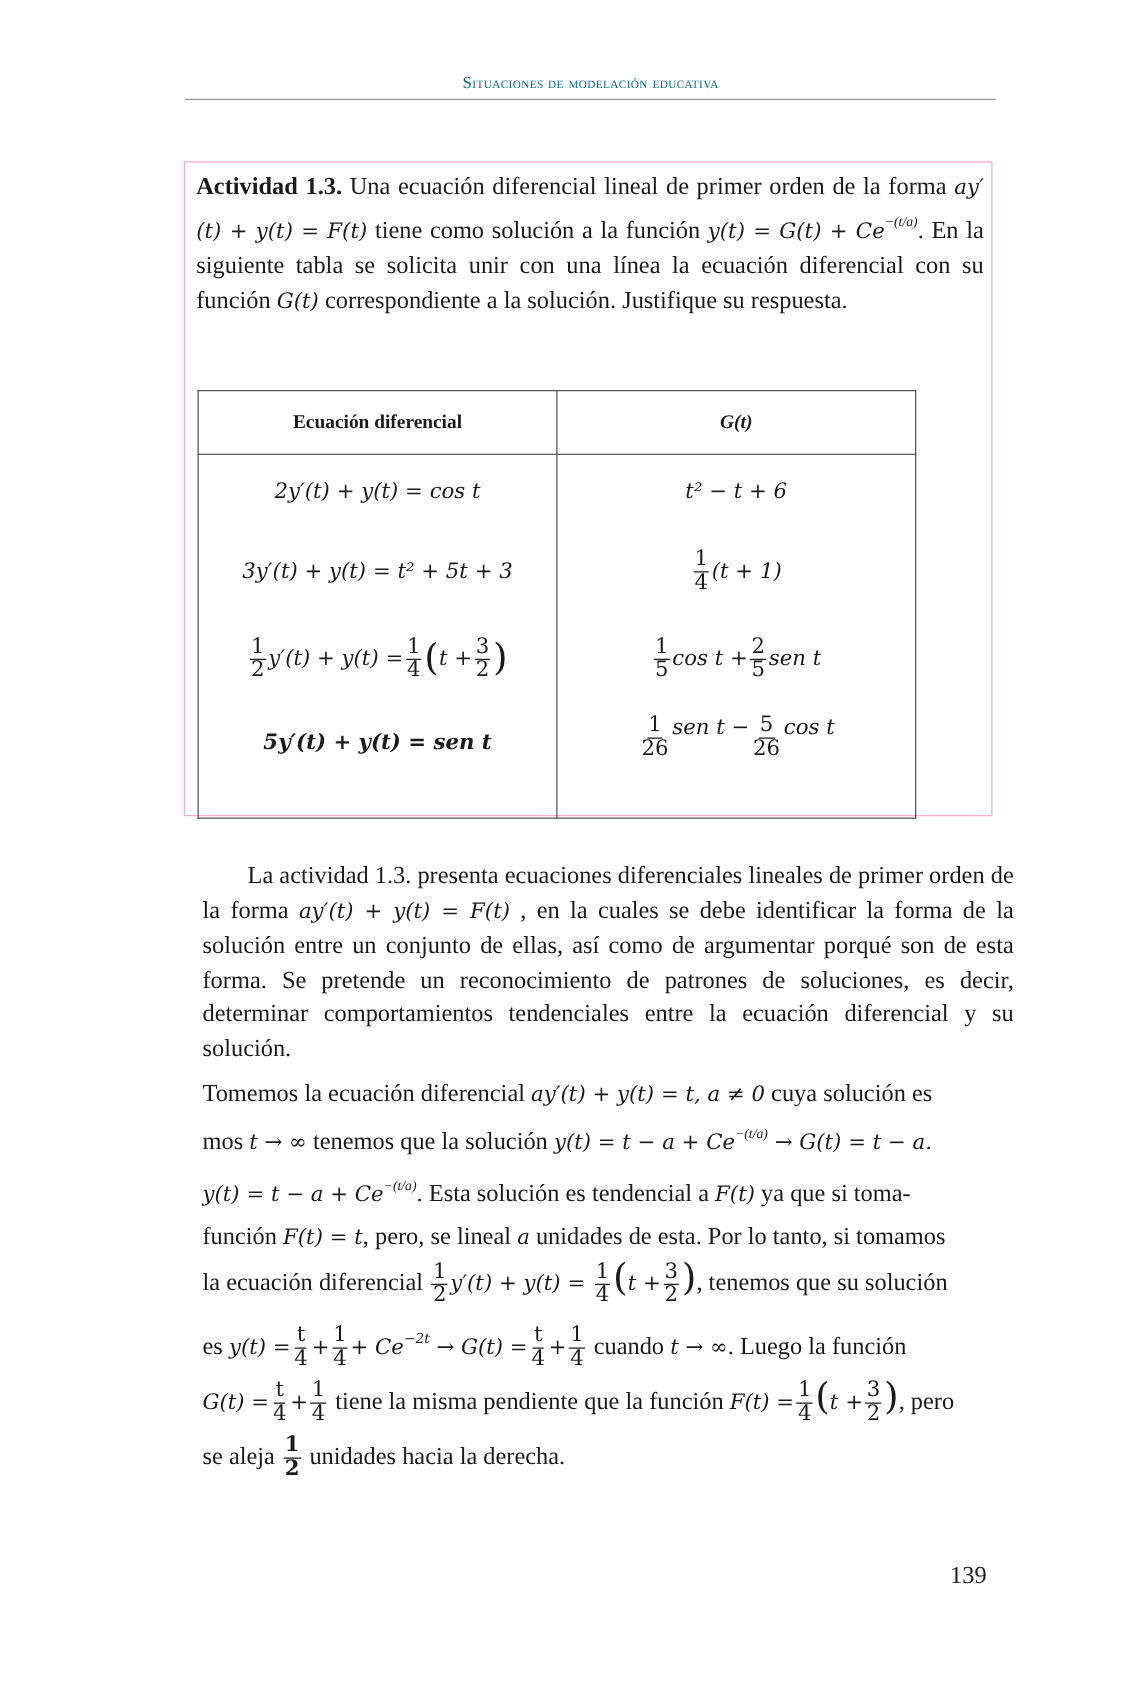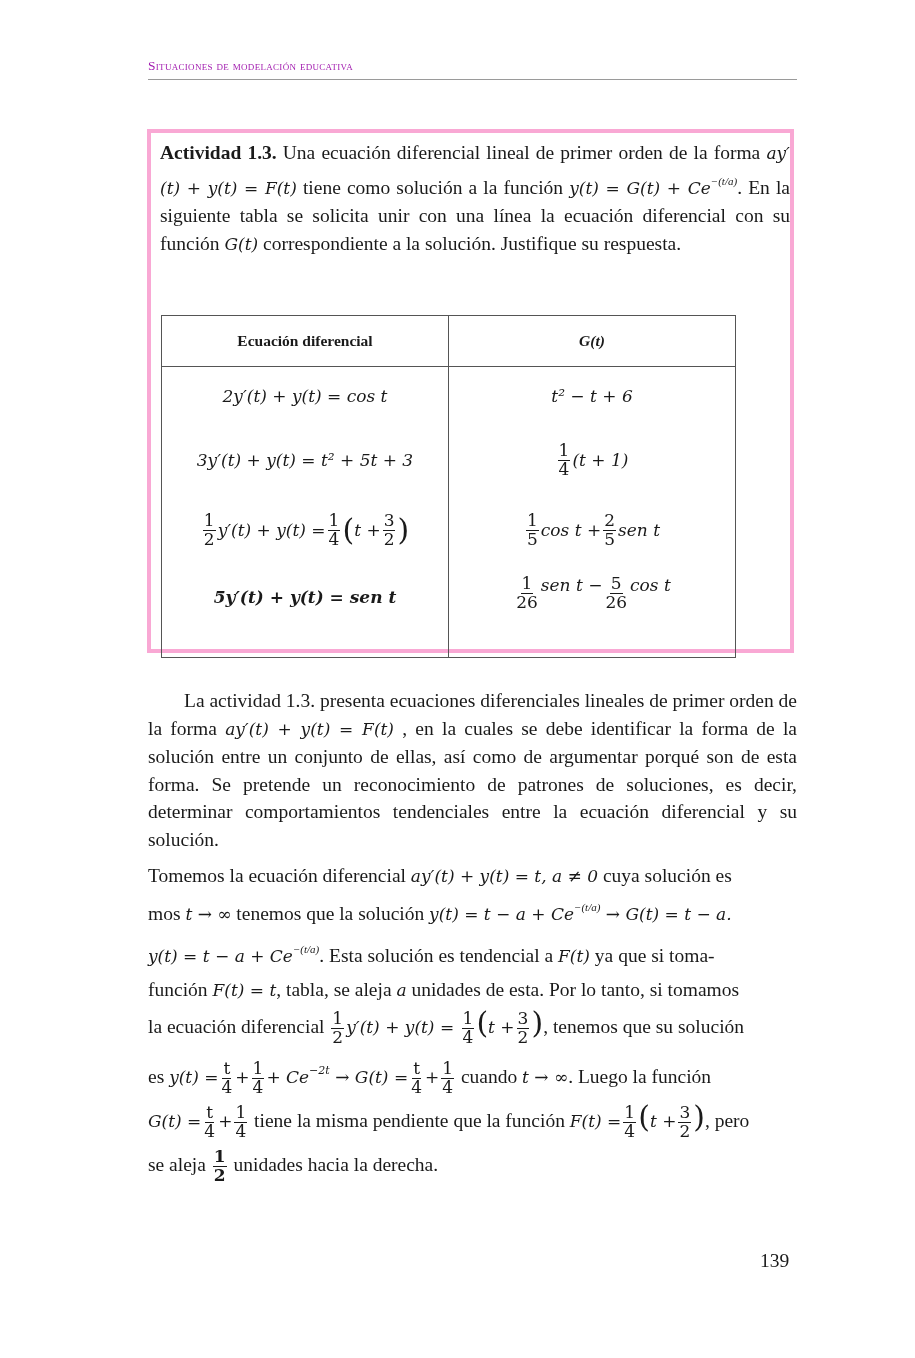--- a/index.html
+++ b/index.html
@@ -1,23 +1,23 @@
 <!DOCTYPE html>
 <html><head>
 <meta charset="utf-8">
 <style>
   html, body { margin: 0; padding: 0; background: #ffffff; }
   body { width: 915px; height: 1358px; position: relative; overflow: hidden;
          font-family: "Liberation Serif", "DejaVu Serif", serif; color: #1a1a1a; }
-  .running-head { position: absolute; left: 148px; top: 58px; width: 649px; 
-         font-size: 13.5px; letter-spacing: 0.3px; font-variant: small-caps; color: #a21caf; }
+  .running-head { position: absolute; left: 148px; top: 58px; width: 649px; text-align: center;
+         font-size: 13.5px; letter-spacing: 0.3px; font-variant: small-caps; color: #0369a1; }
   .head-rule { position: absolute; left: 148px; top: 79px; width: 649px; height: 0; border-top: 1px solid #9a9a9a; }
 
   .activity-box { position: absolute; left: 147px; top: 129px; width: 647px; height: 524px;
-         border: 4px solid #f9a8d4; box-sizing: border-box; }
+         border: 1px solid #f9a8d4; box-sizing: border-box; }
   .activity-text { position: absolute; left: 9px; top: 6px; width: 630px; font-size: 19.5px;
          line-height: 28px; text-align: justify; }
   .activity-text b { font-weight: bold; }
   .m { font-family: "DejaVu Serif", serif; font-style: italic; font-size: 17px; }
 
   table.match { position: absolute; left: 10px; top: 182px; width: 575px; border-collapse: collapse; }
   table.match th, table.match td { border: 1px solid #555; text-align: center; vertical-align: middle; }
   table.match th { height: 48px; font-size: 15.5px; font-weight: bold; font-family: "Liberation Serif", serif; }
   table.match th.gt { font-style: italic; }
   table.match td { padding: 0; }
@@ -25,21 +25,21 @@
   .cell-stack .eq { height: 70px; display: flex; align-items: center; justify-content: center;
          font-family: "DejaVu Serif", serif; font-size: 17px; }
   .cell-stack .eq.first { height: 58px; }
   .cell-stack .eq.last { height: 92px; align-items: flex-start; padding-top: 10px; box-sizing: border-box; }
   .frac { display: inline-flex; flex-direction: column; align-items: center; vertical-align: middle;
          margin: 0 2px; font-style: normal; line-height: 1.05; }
   .frac .num { border-bottom: 1px solid #1a1a1a; padding: 0 1px; }
   .frac .den { padding: 0 1px; }
   .paren { font-size: 30px; font-weight: 200; font-style: normal; line-height: 1; }
 
-  .body-text { position: absolute; left: 148px; width: 649px; font-size: 19.5px; line-height: 27.5px;
+  .body-text { position: absolute; left: 162px; width: 649px; font-size: 19.5px; line-height: 27.5px;
          text-align: justify; }
   .p1 { top: 687px; text-indent: 36px; }
   .p2 { top: 862px; line-height: 37px; }
   .p2 .l { display: block; }
   .page-number { position: absolute; left: 760px; top: 1250px; font-size: 19.5px; }
   .exp { font-size: 11px; vertical-align: 9px; font-style: italic; }
 </style>
 </head>
 <body>
 
@@ -127,21 +127,21 @@
 </div>
 
 <div class="body-text p1">
   <span>La actividad 1.3. presenta ecuaciones diferenciales lineales de primer orden de la forma </span><span class="m">ay′(t) + y(t) = F(t)</span><span> , en la cuales se debe identificar la forma de la solución entre un conjunto de ellas, así como de argumentar porqué son de esta forma. Se pretende un reconocimiento de patrones de soluciones, es decir, determinar comportamientos tendenciales entre la ecuación diferencial y su solución.</span>
 </div>
 
 <div class="body-text p2">
   <span class="l" style="line-height:28px;"><span>Tomemos la ecuación diferencial </span><span class="m">ay′(t) + y(t) = t, a ≠ 0</span><span> cuya solución es</span></span>
   <span class="l" style="line-height:34px;"><span>mos </span><span class="m">t → ∞</span><span> tenemos que la solución </span><span class="m">y(t) = t − a + Ce</span><span class="exp">−(t/a)</span><span class="m"> → G(t) =  t − a.</span></span>
   <span class="l"><span class="m">y(t) = t − a + Ce</span><span class="exp">−(t/a)</span><span>. Esta solución es tendencial a </span><span class="m">F(t)</span><span> ya que si toma-</span></span>
-  <span class="l" style="line-height:29px;"><span>función </span><span class="m">F(t) = t</span><span>, tabla, se aleja </span><span class="m">a</span><span> unidades de esta. Por lo tanto, si tomamos</span></span>
+  <span class="l" style="line-height:29px;"><span>función </span><span class="m">F(t) = t</span><span>, pero, se lineal </span><span class="m">a</span><span> unidades de esta. Por lo tanto, si tomamos</span></span>
   <span class="l" style="line-height:44px;"><span>la ecuación diferencial </span><span class="m"><span class="frac">
           <span class="num">1</span>
           <span class="den">2</span>
         </span><span>y′(t) + y(t) =</span> <span class="frac">
           <span class="num">1</span>
           <span class="den">4</span>
         </span><span class="paren">(</span><span>t +</span><span class="frac">
           <span class="num">3</span>
           <span class="den">2</span>
         </span><span class="paren">)</span></span><span>, tenemos que su solución</span></span>

